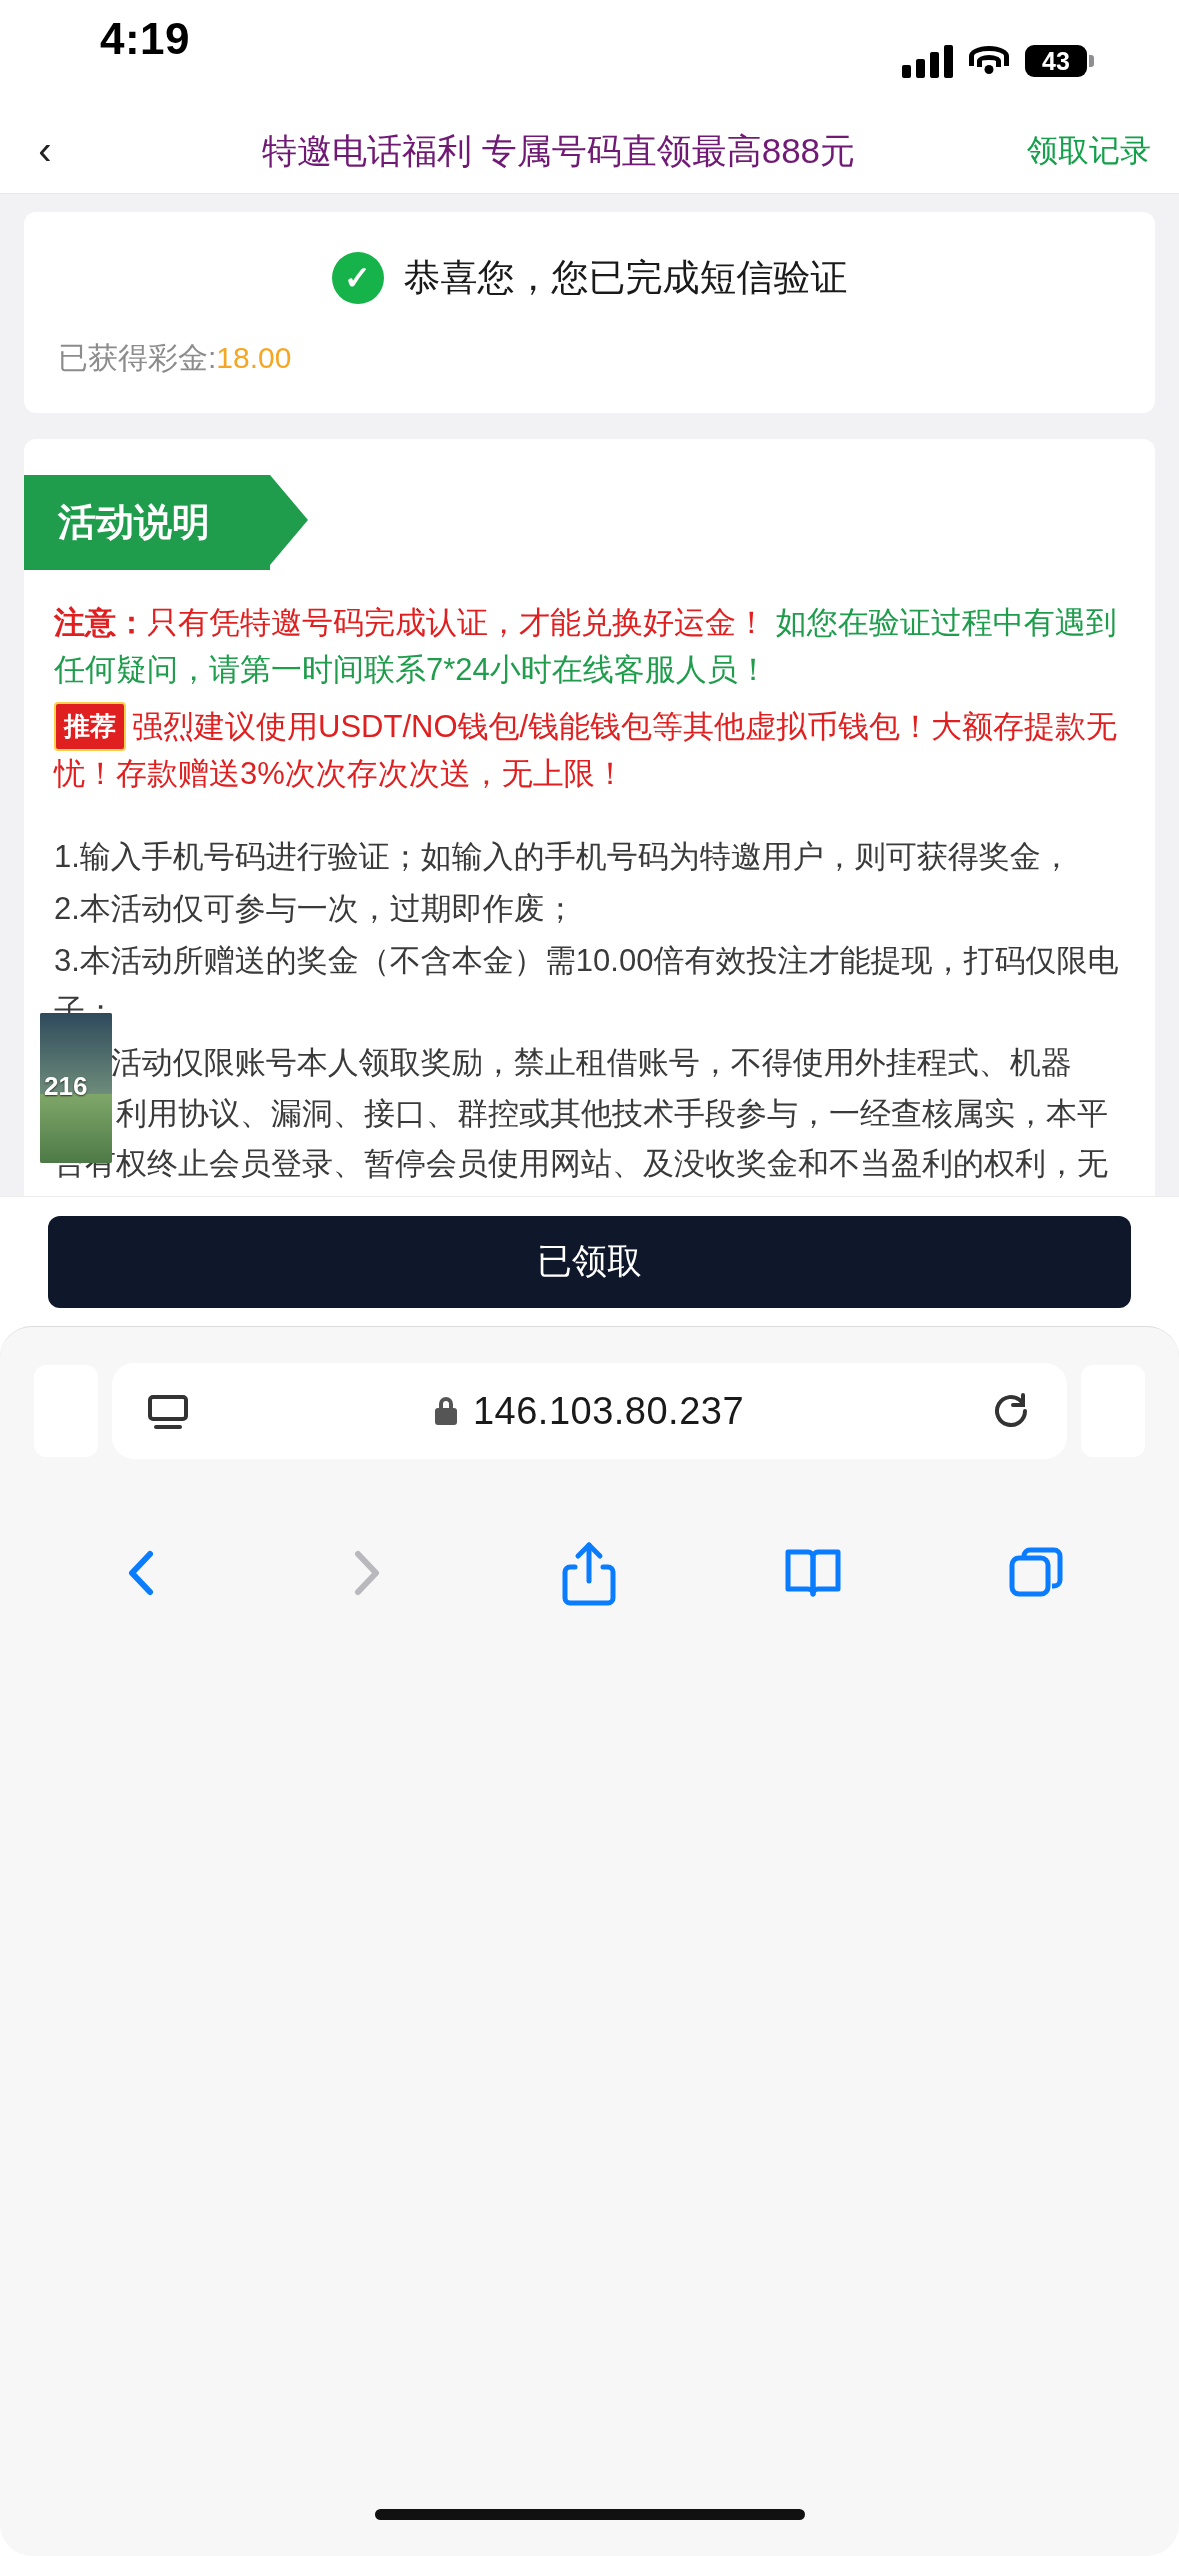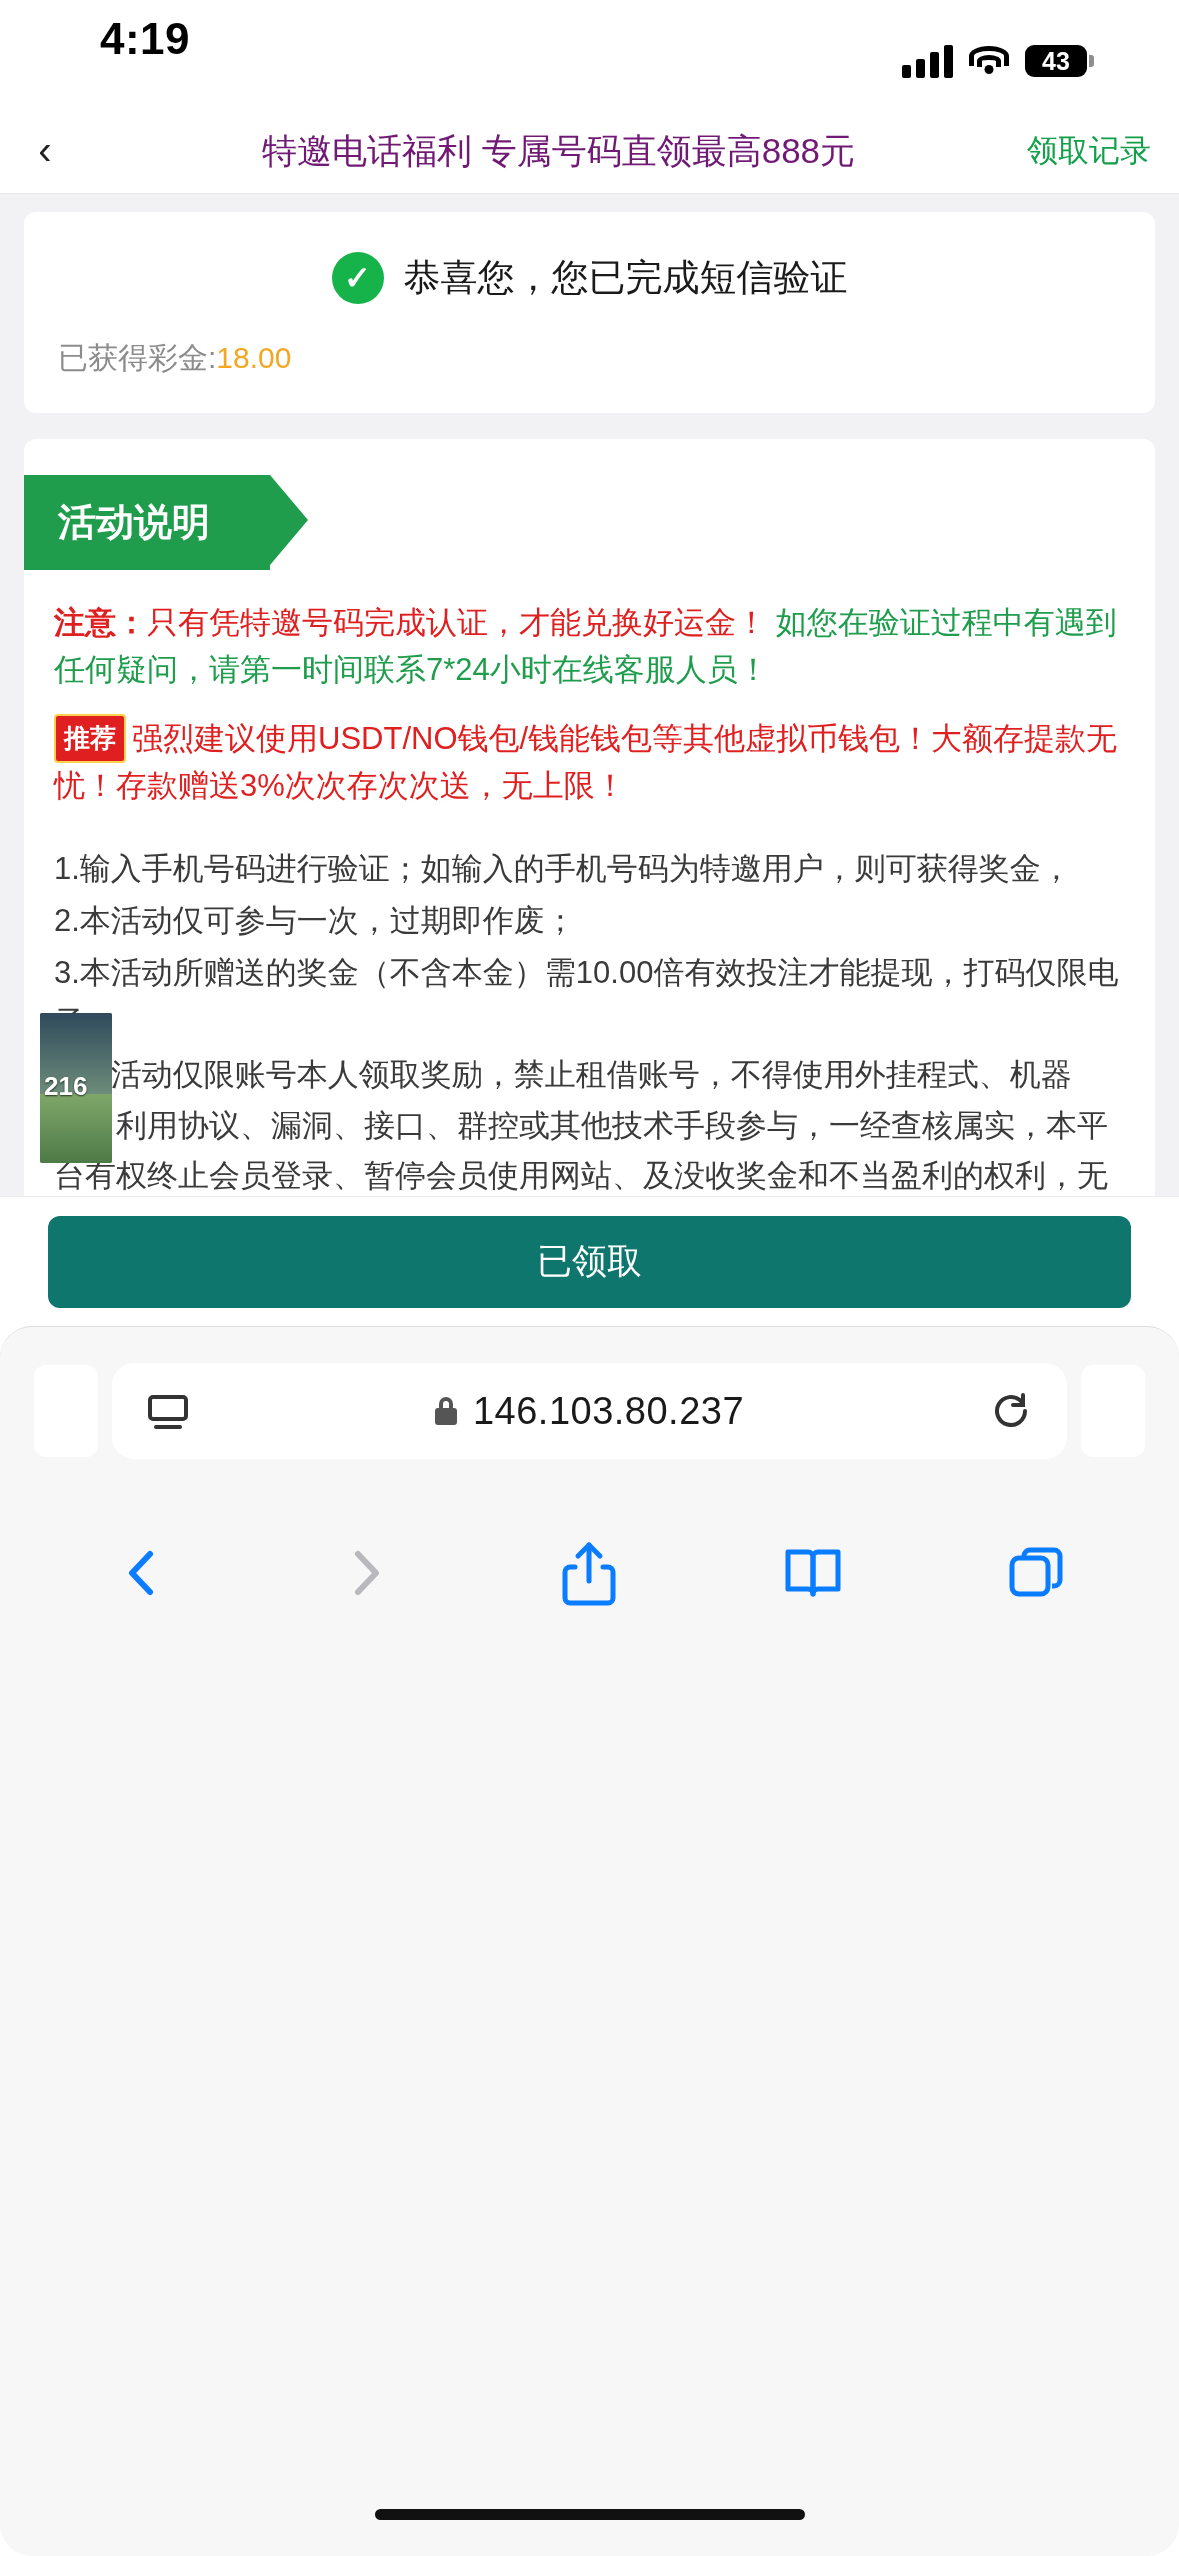--- a/index.html
+++ b/index.html
@@ -101,21 +101,21 @@
     content: ""; position: absolute; right: -38px; top: 0;
     border-top: 45px solid transparent; border-bottom: 45px solid transparent;
     border-left: 38px solid #1f9d4d;
   }
   .rules-body { padding: 30px 30px 0 30px; }
   .notice {
     font-size: 31px; line-height: 1.5; color: #1f9d4d;
   }
   .notice .warn { color: #e02020; font-weight: 700; }
   .notice .warn-red { color: #e02020; }
-  .rec-line { margin-top: 21px; font-size: 31px; line-height: 1.5; color: #e02020; }
+  .rec-line { margin-top: 9px; font-size: 31px; line-height: 1.5; color: #e02020; }
   .rec-badge {
     display: inline-block; background: #e02020; color: #fff; font-size: 26px;
     font-weight: 700; padding: 3px 8px; border-radius: 4px; vertical-align: 2px;
     margin-right: 6px; border: 2px solid #ffd24d;
   }
   .terms { margin-top: 34px; font-size: 31px; line-height: 1.62; color: #3a3a3a; }
   .terms p { margin-bottom: 2px; }
 
   
   .float-thumb {
@@ -132,21 +132,21 @@
     font-weight: 700; text-shadow: 0 1px 2px rgba(0,0,0,.7);
   }
 
   
   .cta-wrap {
     position: absolute; top: 1196px; left: 0; width: 1179px; height: 130px;
     background: #fff; display: flex; align-items: center; justify-content: center;
     border-top: 1px solid #ececec;
   }
   .cta-button {
-    width: 1083px; height: 92px; border-radius: 12px; background: #0f766e;
+    width: 1083px; height: 92px; border-radius: 12px; background: #0f172a;
     color: #fff; font-size: 35px; display: flex; align-items: center;
     justify-content: center; border: none;
   }
 
   
   .browser-chrome {
     position: absolute; top: 1326px; left: 0; width: 1179px; height: 1230px;
     background: #f7f7f7; border-top: 1px solid #dcdcdc; border-radius: 32px;
   }
   .url-row {

